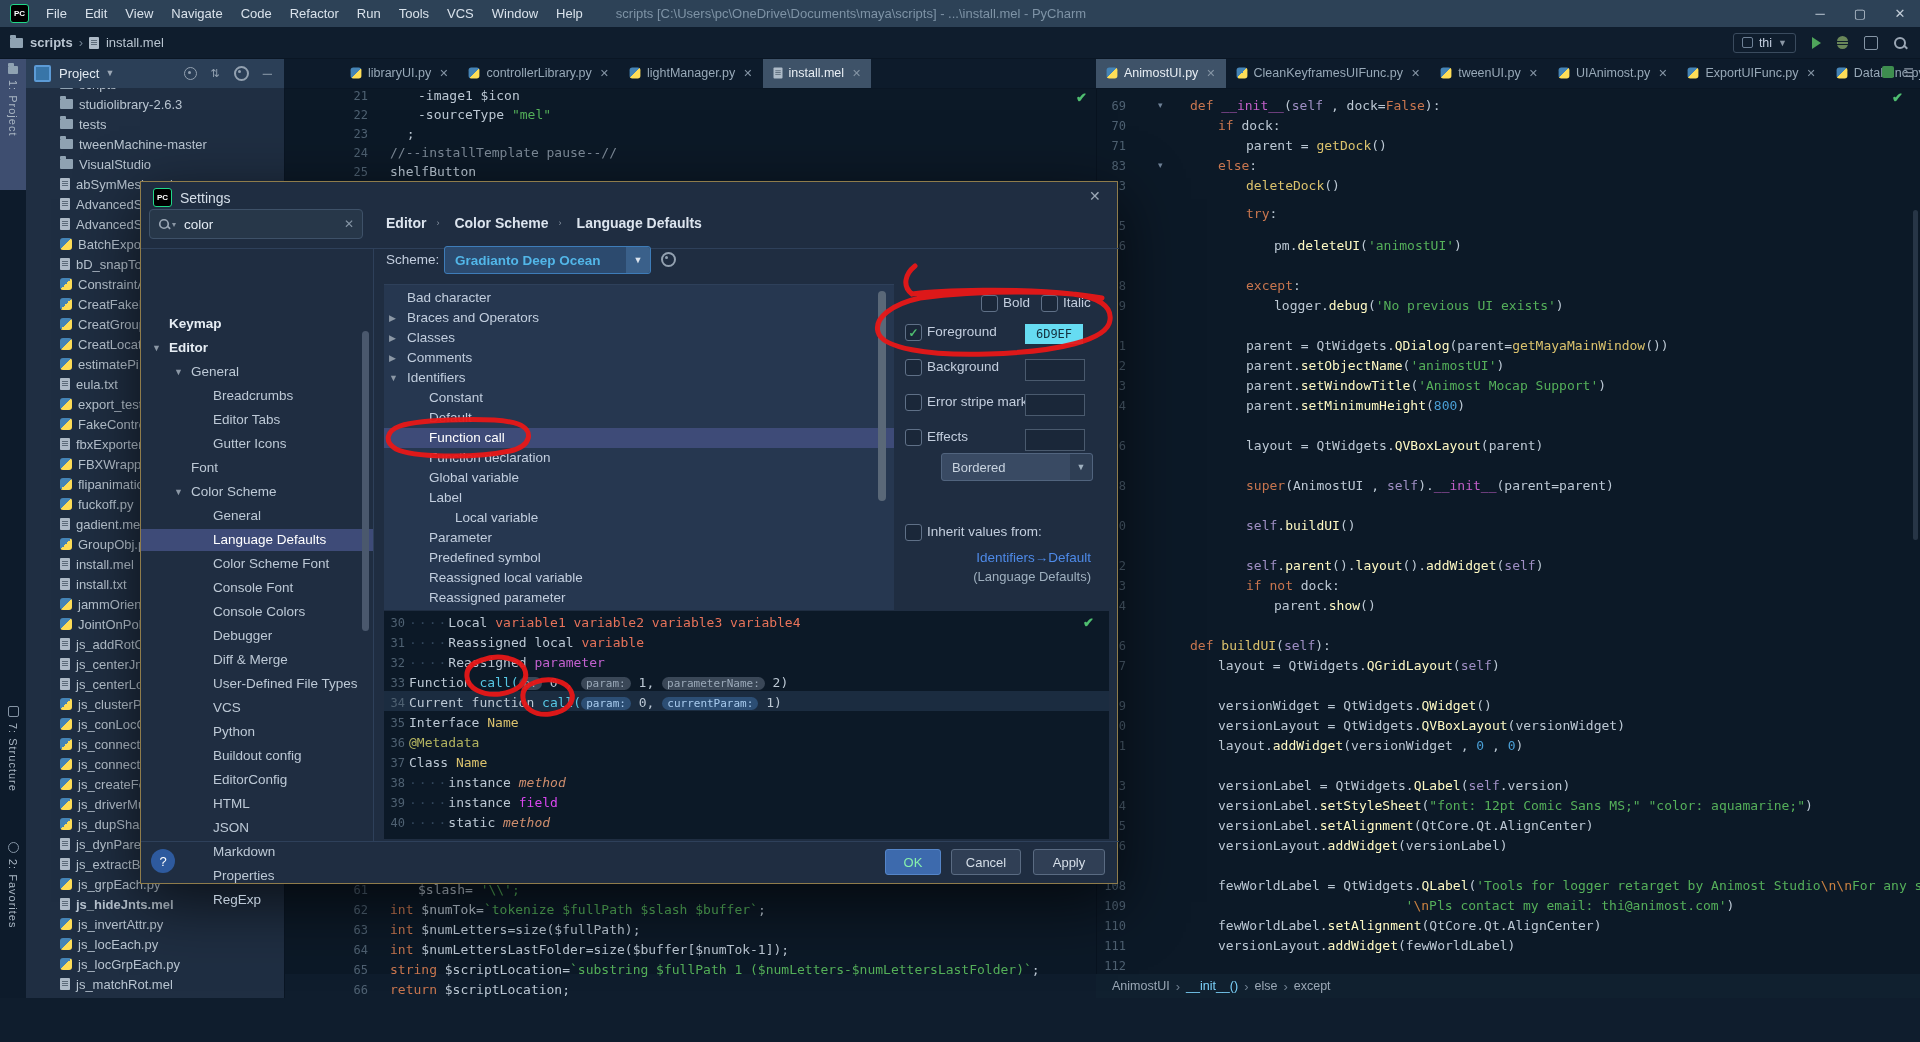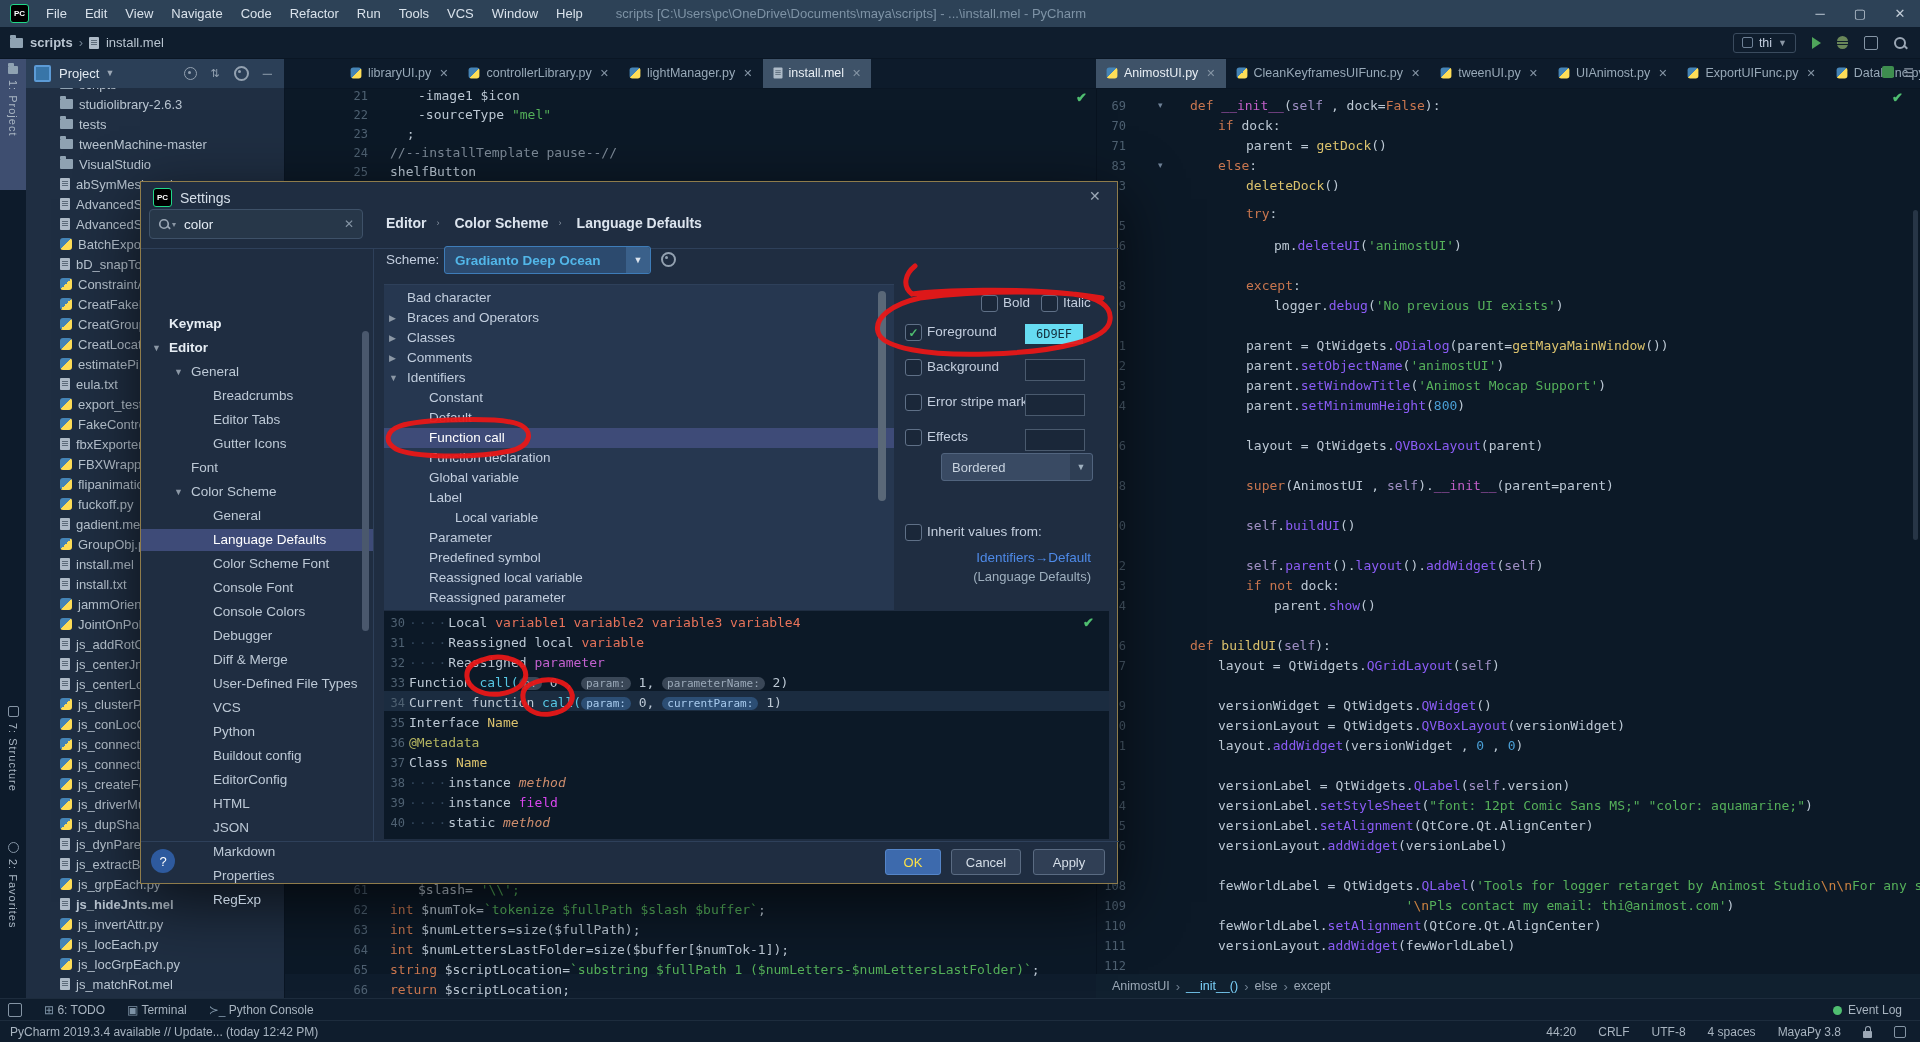--- a/index.html
+++ b/index.html
@@ -50,41 +50,41 @@
   .editor-bg{background:#0C1927;}
   #tabbar{left:284px;top:58px;width:1636px;height:30px;background:#0D1B2B;z-index:2;display:flex;border-bottom:1px solid #0A1624;}
   .tab{display:flex;align-items:center;gap:6px;padding:0 10px;font-size:12.5px;color:#98A9B8;height:30px;box-sizing:border-box;}
   .tab.active{background:#3E5268;color:#E8EEF4;}
   .tab .x{color:#8595A5;font-size:11px;margin-left:2px;}
   .code-line{position:absolute;font-family:"DejaVu Sans Mono",monospace;font-size:13px;line-height:20px;white-space:pre;z-index:1;}
   .gut{position:absolute;font-family:"DejaVu Sans Mono",monospace;font-size:12px;line-height:20px;color:#4F6172;text-align:right;width:30px;z-index:1;}
   .fold{position:absolute;color:#6E8196;font-size:9px;z-index:1;}
   
   .tk-v{color:#BCC8D4}.tk-k{color:#C9764F}.tk-s{color:#55B05A}.tk-c{color:#7E8B99}
-  .tk-m{color:#C35FC9}.tk-y{color:#DBC26D}.tk-b{color:#8b5cf6}.tk-n{color:#4A9FD6}
+  .tk-m{color:#C35FC9}.tk-y{color:#DBC26D}.tk-b{color:#fef9c3}.tk-n{color:#4A9FD6}
   .tk-p{color:#9F8FC4}.tk-e{color:#CC8242}
   .tk-co{color:#E8735A}.tk-mg{color:#C261CF}.tk-cy{color:#57C7E4}.tk-yl{color:#DBC26D}
   .tk-mt{color:#B3B35F}.tk-mi{color:#CF8E6D;font-style:italic}.tk-fp{color:#d946ef}
   .tk-ws{color:#31455A;letter-spacing:2px}
   .tk-hg{background:#3A4757;color:#9AA8B8;border-radius:7px;padding:0 5px;font-size:11px}
   .tk-hb{background:#2C4E74;color:#A8CBEE;border-radius:7px;padding:0 5px;font-size:11px}
   
   #dialog{left:140px;top:181px;width:978px;height:703px;background:#1F2D41;border:1px solid #8F7C4B;
           box-shadow:0 18px 60px rgba(0,0,0,.65);z-index:3;box-sizing:border-box;}
   .dlg{position:absolute;}
   .dlg-divider{background:#2E405A;}
   .chk{width:15px;height:15px;border:1.5px solid #5F7087;border-radius:3px;background:#1A2739;display:flex;align-items:center;justify-content:center;color:#4FBE70;font-size:12px;font-weight:bold;}
   .field{width:58px;height:20px;border:1px solid #4A5A6E;background:#1A2739;}
   .opt-label{color:#C3CEDE;font-size:13.5px;}
   .tree-row{position:absolute;font-size:13.5px;color:#BDC9D6;white-space:nowrap;}
   .list-row{position:absolute;font-size:13.5px;color:#C2CEDE;white-space:nowrap;}
   .arrow{color:#8B97A5;font-size:9px;margin-right:5px;}
   .btn{position:absolute;height:26px;border-radius:3px;font-size:13px;display:flex;align-items:center;justify-content:center;color:#D5DEE8;
        background:#303F55;border:1px solid #5A6B82;box-sizing:border-box;}
-  .btn-primary{background:#3D6AAD;border-color:#5585C8;color:#fde047;}
+  .btn-primary{background:#3D6AAD;border-color:#5585C8;color:#86efac;}
   
   #rt-breadcrumb{left:1096px;top:974px;width:824px;height:24px;background:#10202F;z-index:2;display:flex;align-items:center;padding-left:16px;box-sizing:border-box;}
   #toolbar{left:0;top:998px;width:1920px;height:22px;background:#0F1D2D;border-top:1px solid #1D2C3D;z-index:6;display:flex;align-items:center;font-size:12px;color:#A8B4C0;}
   #statusbar{left:0;top:1020px;width:1920px;height:22px;background:#0F1D2D;border-top:1px solid #1D2C3D;z-index:6;display:flex;align-items:center;font-size:12px;color:#A8B4C0;}
   .sb-item{margin-left:22px;white-space:nowrap;}
   #anno{z-index:4;pointer-events:none;}
   .scrollthumb{background:#4A586D;border-radius:4px;position:absolute;}
 </style>
 </head>
 <body>
@@ -663,37 +663,15 @@
   <div id="rt-breadcrumb" class="abs">
       <span style="color: rgb(154, 167, 181); font-size: 12.5px;">AnimostUI</span>
       <span class="crumb-sep">›</span>
       <span style="color: #7dd3fc; font-size: 12.5px;">__init__()</span>
       <span class="crumb-sep">›</span>
       <span style="color: rgb(154, 167, 181); font-size: 12.5px;">else</span>
       <span class="crumb-sep">›</span>
       <span style="color: rgb(154, 167, 181); font-size: 12.5px;">except</span>
     </div>
 
-  <div id="toolbar" class="abs">
-    <span class="ic-sq" style="margin-left:8px;"></span>
-    <span class="sb-item"><span style="color:#7E93A6;">⊞ </span><span>6: TODO</span></span>
-    <span class="sb-item"><span style="color:#7E93A6;">▣ </span><span>Terminal</span></span>
-    <span class="sb-item"><span style="color:#7E93A6;">≻_ </span><span>Python Console</span></span>
-    <span style="margin-left:auto;margin-right:18px;display:flex;align-items:center;gap:6px;">
-      <span style="width:9px;height:9px;background:#4FBE70;border-radius:50%;display:inline-block;"></span>
-      <span>Event Log</span>
-    </span>
-  </div>
-
-  <div id="statusbar" class="abs">
-    <span style="margin-left:10px;">PyCharm 2019.3.4 available // Update... (today 12:42 PM)</span>
-    <span style="margin-left:auto;display:flex;align-items:center;margin-right:14px;" id="status-items">
-        <span class="sb-item">44:20</span>
-        <span class="sb-item">CRLF</span>
-        <span class="sb-item">UTF-8</span>
-        <span class="sb-item">4 spaces</span>
-        <span class="sb-item">MayaPy 3.8</span>
-        <span class="ic-lock sb-item"></span>
-        <span class="ic-sq sb-item" style="width: 10px; height: 10px;"></span>
-      </span>
-  </div>
+
 
 </div>
 
 </body></html>

